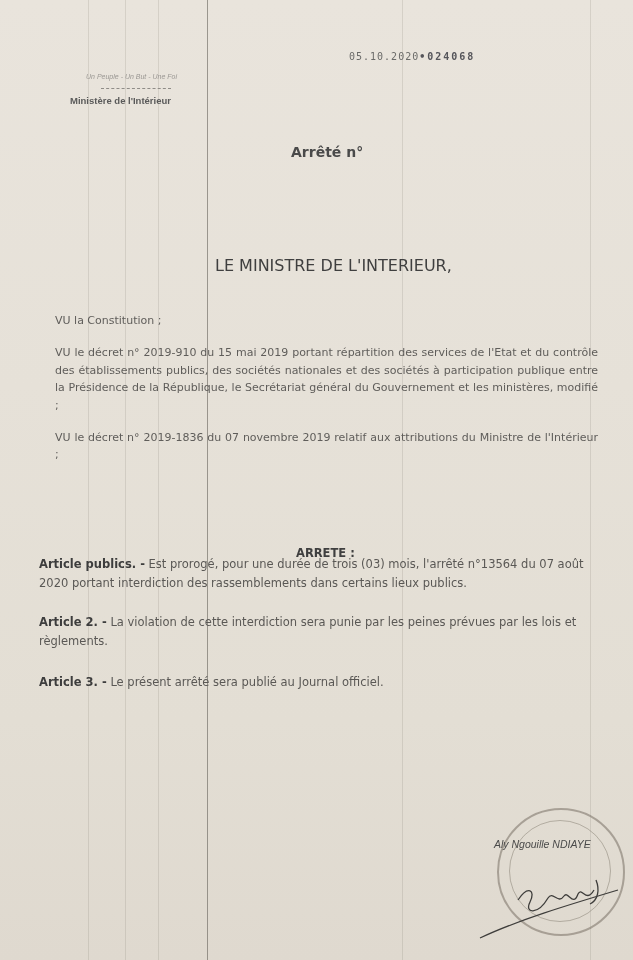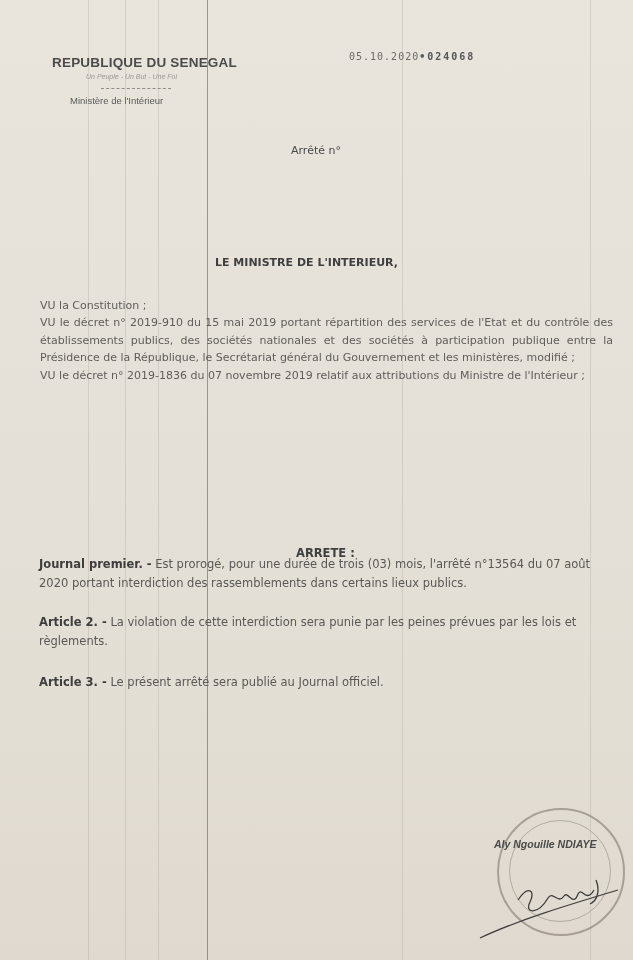--- a/index.html
+++ b/index.html
@@ -9,70 +9,69 @@
     font-family: "DejaVu Sans", sans-serif;
     color:#4a4a4a;
   }
   .page { position:absolute; left:0; top:0; width:633px; height:960px; }
   .fold { position:absolute; top:0; bottom:0; width:1px; background:rgba(120,115,105,0.18); }
   .fold.dark { background:rgba(90,85,78,0.55); }
   .abs { position:absolute; white-space:nowrap; }
   .hdr-country { left:52px; top:55px; font-family:"Liberation Sans", sans-serif; font-weight:bold; font-size:13.5px; color:#4b4b4b; letter-spacing:0.2px; }
   .hdr-motto { left:86px; top:73px; font-family:"Liberation Sans", sans-serif; font-style:italic; font-size:7px; color:#9a9793; }
   .hdr-rule { left:101px; top:88px; width:70px; height:0; border-top:1px dashed #8f8c87; }
-  .hdr-ministry { left:70px; top:95px; font-family:"Liberation Sans", sans-serif; font-weight:normal; font-size:9.5px; color:#5a5a5a; }
+  .hdr-ministry { left:70px; top:95px; font-family:"Liberation Sans", sans-serif; font-weight:bold; font-size:9.5px; color:#5a5a5a; }
   .stamp-num { left:349px; top:51px; font-family:"DejaVu Sans Mono", monospace; font-size:10px; color:#6a6a68; letter-spacing:1px; }
   .stamp-num b { font-weight:bold; color:#55555a; letter-spacing:2px; }
-  .arrete-title { left:291px; top:144px; font-weight:normal; font-size:11px; color:#4a4a4a; }
+  .arrete-title { left:291px; top:144px; font-weight:bold; font-size:14px; color:#4a4a4a; }
   .arrete-sub { left:291px; top:160px; font-size:11px; line-height:17px; color:#7c7a77; white-space:normal; width:300px; }
-  .minister { left:215px; top:256px; font-weight:bold; font-size:11px; color:#3f3f3f; }
+  .minister { left:215px; top:256px; font-weight:normal; font-size:16px; color:#3f3f3f; }
   .visas { left:40px; top:297px; width:573px; font-size:11px; line-height:17.4px; color:#5f5d5a; white-space:normal; }
-  .visas p { margin:0; text-align:justify; }
+  .visas p { margin:15px; text-align:justify; }
   .arrete-head { left:296px; top:546px; font-weight:bold; font-size:11.5px; color:#3f3f3f; }
   .article { left:39px; width:575px; font-size:11.5px; line-height:19px; color:#5a5855; white-space:normal; }
   .article .lbl { font-weight:bold; color:#3d3d3d; }
   .art1 { top:555px; }
   .art2 { top:613px; }
   .art3 { top:673px; }
   .seal { left:497px; top:808px; width:124px; height:124px; border-radius:50%; border:2px solid rgba(120,112,100,0.55); }
   .seal-inner { position:absolute; left:10px; top:10px; width:100px; height:100px; border-radius:50%; border:1px solid rgba(120,112,100,0.45); }
-  .signer { left:494px; top:838px; font-family:"Liberation Sans", sans-serif; font-weight:bold; font-style:italic; font-size:10.5px; color:#4a4a4a; }
+  .signer { left:494px; top:838px; font-family:"Liberation Sans", sans-serif; font-weight:normal; font-style:italic; font-size:10.5px; color:#4a4a4a; }
   .sig { position:absolute; left:478px; top:860px; }
 </style>
 </head>
 <body>
 
 <div class="page">
   <div class="fold" style="left:88px"></div>
   <div class="fold" style="left:125px"></div>
   <div class="fold" style="left:158px"></div>
   <div class="fold dark" style="left:207px"></div>
   <div class="fold" style="left:402px"></div>
   <div class="fold" style="left:590px"></div>
 
-  <div class="abs hdr-country">REPUBLIQUE DU SENEGAL</div>
   <div class="abs hdr-motto">Un Peuple - Un But - Une Foi</div>
   <div class="abs hdr-rule"></div>
   <div class="abs hdr-ministry">Ministère de l'Intérieur</div>
 
   <div class="abs stamp-num"><span>05.10.2020</span><b>•</b><b>024068</b></div>
 
   <div class="abs arrete-title">Arrêté n°</div>
 
   <div class="abs minister">LE MINISTRE DE L'INTERIEUR,</div>
 
   <div class="abs visas">
     <p>VU la Constitution ;</p>
     <p>VU le décret n° 2019-910 du 15 mai 2019 portant répartition des services de l'Etat et du contrôle des établissements publics, des sociétés nationales et des sociétés à participation publique entre la Présidence de la République, le Secrétariat général du Gouvernement et les ministères, modifié ;</p>
     <p>VU le décret n° 2019-1836 du 07 novembre 2019 relatif aux attributions du Ministre de l'Intérieur ;</p>
   </div>
 
   <div class="abs arrete-head">ARRETE :</div>
 
-  <div class="abs article art1"><span class="lbl">Journal premier. -</span><span> Est prorogé, pour une durée de trois (03) mois, l'arrêté n°13564 du 07 août 2020 portant interdiction des rassemblements dans certains lieux publics.</span></div>
+  <div class="abs article art1"><span class="lbl">Article publics. -</span><span> Est prorogé, pour une durée de trois (03) mois, l'arrêté n°13564 du 07 août 2020 portant interdiction des rassemblements dans certains lieux publics.</span></div>
   <div class="abs article art2"><span class="lbl">Article 2. -</span><span> La violation de cette interdiction sera punie par les peines prévues par les lois et règlements.</span></div>
   <div class="abs article art3"><span class="lbl">Article 3. -</span><span> Le présent arrêté sera publié au Journal officiel.</span></div>
 
   <div class="abs seal">
     <div class="seal-inner"></div>
   </div>
   <div class="abs signer">Aly Ngouille NDIAYE</div>
   <svg class="sig" width="150" height="80" viewBox="0 0 150 80">
     <path d="M40 40 C50 25, 58 30, 52 42 S60 55, 70 38 C75 30, 80 45, 86 36 C90 30, 95 48, 100 34 C104 26, 108 44, 116 30 M118 20 C122 30, 120 40, 112 44" fill="none" stroke="#3e3d3b" stroke-width="1.3"></path>
     <path d="M2 78 C40 60, 90 45, 140 30" fill="none" stroke="#3e3d3b" stroke-width="1.2"></path>

